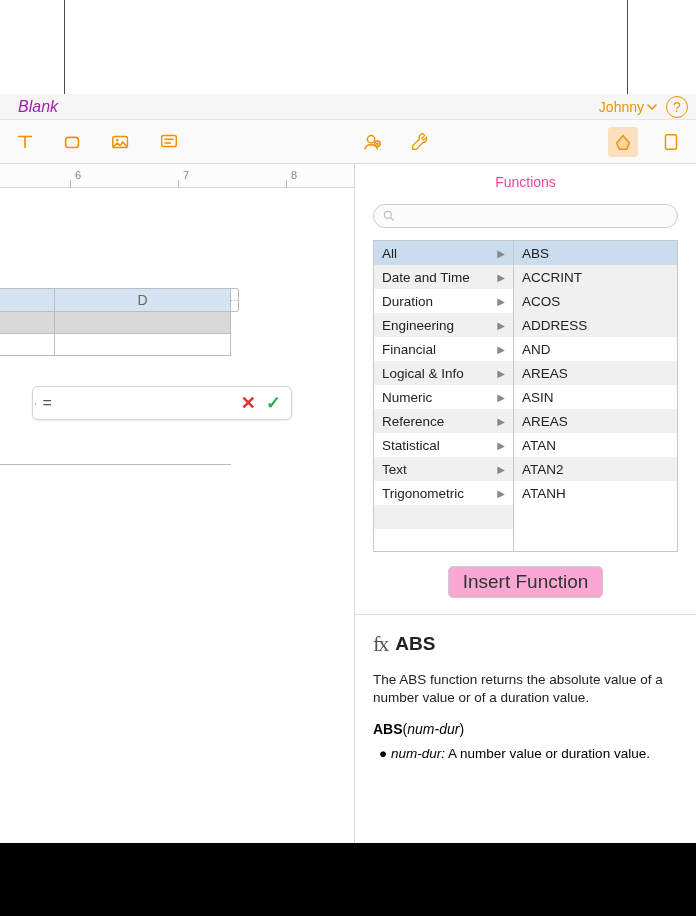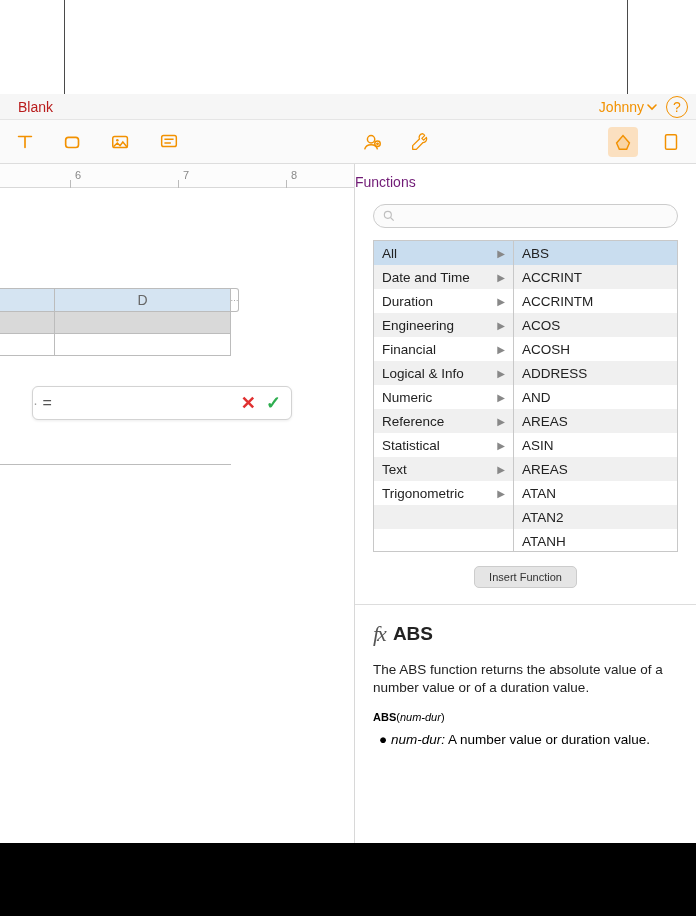--- a/index.html
+++ b/index.html
@@ -1,18 +1,18 @@
 <!DOCTYPE html>
 <html><head>
 <meta charset="utf-8">
 <style>
 * { margin:0; padding:0; box-sizing:border-box; font-family:-apple-system,BlinkMacSystemFont,"Helvetica Neue",sans-serif; }
 body { width:696px; height:916px; overflow:hidden; background:#fff; position:relative; }
 .topbar { position:absolute; top:94px; left:0; right:0; height:26px; background:#f6f6f6; border-bottom:1px solid #e5e5e5; display:flex; align-items:center; padding:0 4px; }
-.doc-title { font-size:14px; color:#b91c1c; padding-left:14px; }
+.doc-title { font-size:16px; color:#a21caf; padding-left:14px;font-style:italic; }
 .topbar-spacer { flex:1; }
 .user-name { font-size:14px; color:#f29100; margin-right:2px; }
 .user-caret { color:#f29100; margin-right:8px; display:flex; align-items:center; }
 .help-btn { width:22px; height:22px; border:1.5px solid #f29100; border-radius:50%; display:flex; align-items:center; justify-content:center; color:#f29100; font-size:14px; margin-right:4px; }
 .toolbar { position:absolute; top:120px; left:0; right:0; height:44px; background:#fafafa; border-bottom:1px solid #ddd; display:flex; align-items:center; padding:0 10px; gap:18px; }
 .tool-btn { width:30px; height:30px; display:flex; align-items:center; justify-content:center; color:#f29100; border-radius:4px; }
 .tool-btn.sel { background:#fbe0c0; }
 .toolbar-spacer { flex:1; }
 .canvas { position:absolute; top:164px; left:0; width:354px; bottom:72px; background:#fff; }
 .ruler { height:24px; border-bottom:1px solid #d8d8d8; position:relative; background:#fcfcfc; font-size:11px; color:#888; }
@@ -27,40 +27,40 @@
 .row .c2 { width:176px; border-right:1px solid #bcbcbc; border-bottom:1px solid #bcbcbc; background:#d9d9d9; }
 .row.white .c1,.row.white .c2 { background:#fff; }
 .cont-line { position:absolute; left:0; top:300px; width:231px; height:1px; background:#bcbcbc; }
 .formula-editor { position:absolute; top:386px; left:32px; width:260px; height:34px; background:#fff; border:1px solid #d3d3d3; border-radius:6px; box-shadow:0 1px 3px rgba(0,0,0,.08); display:flex; align-items:center; }
 .fe-dot { width:18px; text-align:center; color:#999; font-size:14px; }
 .fe-eq { font-size:16px; color:#555; padding:0 4px; }
 .fe-input { flex:1; height:100%; border:none; outline:none; }
 .fe-x { color:#e03030; padding:0 8px; font-size:18px; font-weight:600; }
 .fe-chk { color:#2fae50; padding:0 10px 0 2px; font-size:18px; font-weight:600; }
 .sidebar { position:absolute; top:164px; left:354px; right:0; bottom:72px; border-left:1px solid #d8d8d8; background:#fff; display:flex; flex-direction:column; overflow:hidden; }
-.sb-title { text-align:left; font-size:14px; color:#701a75; padding:10px 0 14px; }
+.sb-title { text-align:center; font-size:14px; color:#ec4899; padding:10px 0 14px; }
 .sb-search { margin:0 18px 12px; }
 .sb-search-box { height:24px; border:1px solid #ccc; border-radius:12px; background:#fbfbfb; display:flex; align-items:center; padding:0 8px; }
 .sb-search-box svg { opacity:.45; }
 .two-panes { margin:0 18px; display:flex; border:1px solid #c8c8c8; height:312px; }
 .pane { overflow:hidden; }
 .pane.cat { width:140px; border-right:1px solid #c8c8c8; }
 .pane.fn { flex:1; }
 .pane-row { height:24px; display:flex; align-items:center; padding:0 8px; font-size:13.5px; color:#222; justify-content:space-between; }
 .pane-row.stripe { background:#f0f0f0; }
 .pane-row.sel { background:#c9ddef; }
 .pane-row .tri { color:#888; font-size:10px; }
 .insert-btn-wrap { text-align:center; margin:14px 0 10px; }
-.insert-btn { display:inline-block; padding:4px 14px; border:1px solid #ccc; border-radius:5px; background:#e5e5e5; font-size:11px; color:#333; }
+.insert-btn { display:inline-block; padding:4px 14px; border:1px solid #ccc; border-radius:5px; background:#f9a8d4; font-size:19px; color:#333; }
 .sb-divider { height:1px; background:#ddd; margin:6px 0 16px; }
 .fx-head { display:flex; align-items:center; padding:0 18px 14px; gap:8px; }
-.fx-sym { font-family:Georgia,serif; font-style:italic; font-size:22px; color:#555; letter-spacing:-2px; }
+.fx-sym { font-family:Georgia,serif; font-size:22px; color:#555; letter-spacing:-2px; }
 .fx-name { font-size:19px; font-weight:600; color:#222; }
 .fx-desc { padding:0 18px 14px; font-size:13.5px; line-height:1.35; color:#222; }
-.fx-sig { padding:0 18px 8px; font-size:11px; }
+.fx-sig { padding:0 18px 8px; font-size:14px; }
 .fx-sig b { font-weight:700; }
 .fx-sig i { font-style:italic; }
 .fx-params { padding:0 18px; }
 .fx-param { display:flex; font-size:13.5px; line-height:1.35; }
 .fx-param .bullet { width:18px; padding-left:6px; }
 .fx-param i { font-style:italic;text-align:center; }
 .callout-v { position:absolute; width:1px; background:#4a4a4a; }
 .callout-v.c1 { left:64px; top:0; height:390px; }
 .callout-v.c2 { left:627px; top:0; height:131px; }
 .callout-v.c3 { left:334px; top:680px; height:236px; }
@@ -229,23 +229,21 @@
         <div class="pane-row">
           <span>Trigonometric</span>
           <span class="tri">▶</span>
         </div>
         <div class="pane-row stripe"></div>
         <div class="pane-row"></div>
       </div>
     <div class="pane fn" id="fn-pane">
         <div class="pane-row sel">ABS</div>
         <div class="pane-row stripe">ACCRINT</div>
-        <div class="pane-row">ACCRINTM</div>
         <div class="pane-row stripe">ACOS</div>
-        <div class="pane-row">ACOSH</div>
         <div class="pane-row stripe">ADDRESS</div>
         <div class="pane-row">AND</div>
         <div class="pane-row stripe">AREAS</div>
         <div class="pane-row">ASIN</div>
         <div class="pane-row stripe">AREAS</div>
         <div class="pane-row">ATAN</div>
         <div class="pane-row stripe">ATAN2</div>
         <div class="pane-row">ATANH</div>
       </div>
   </div>

